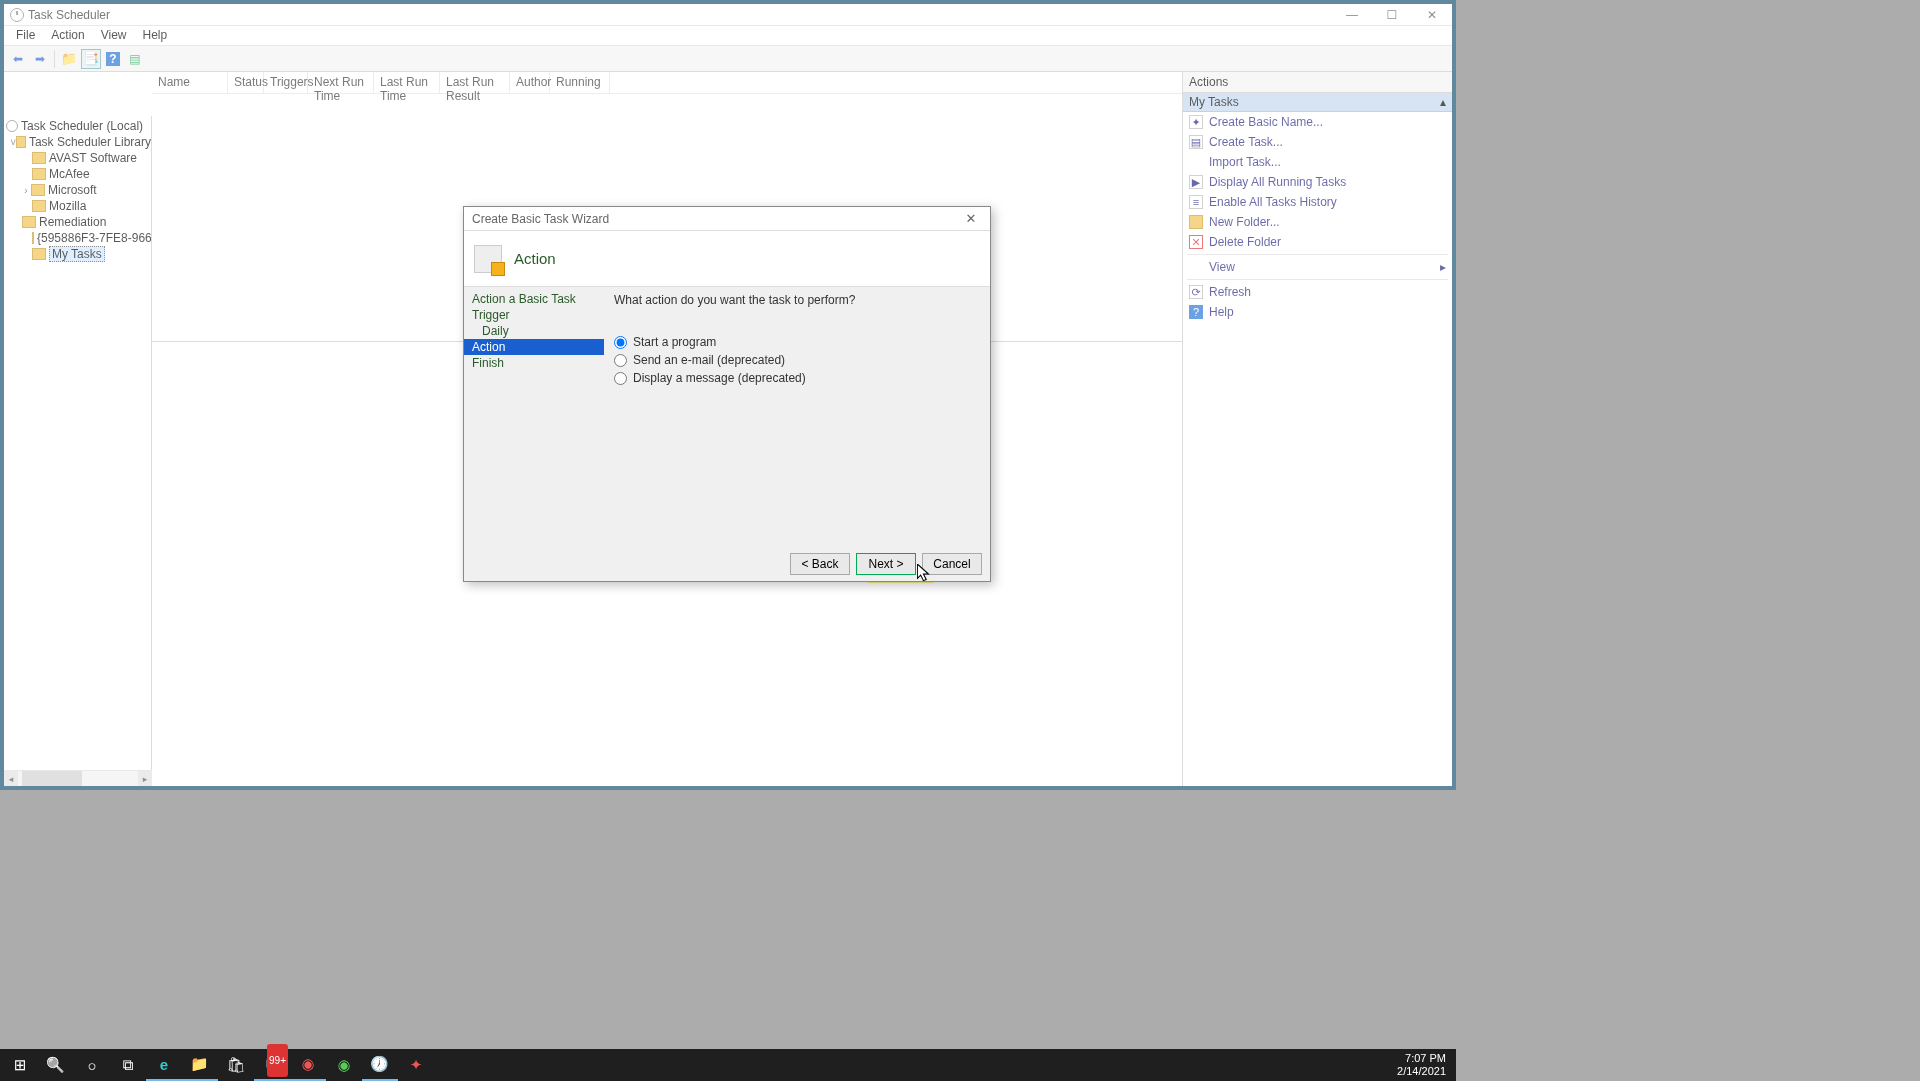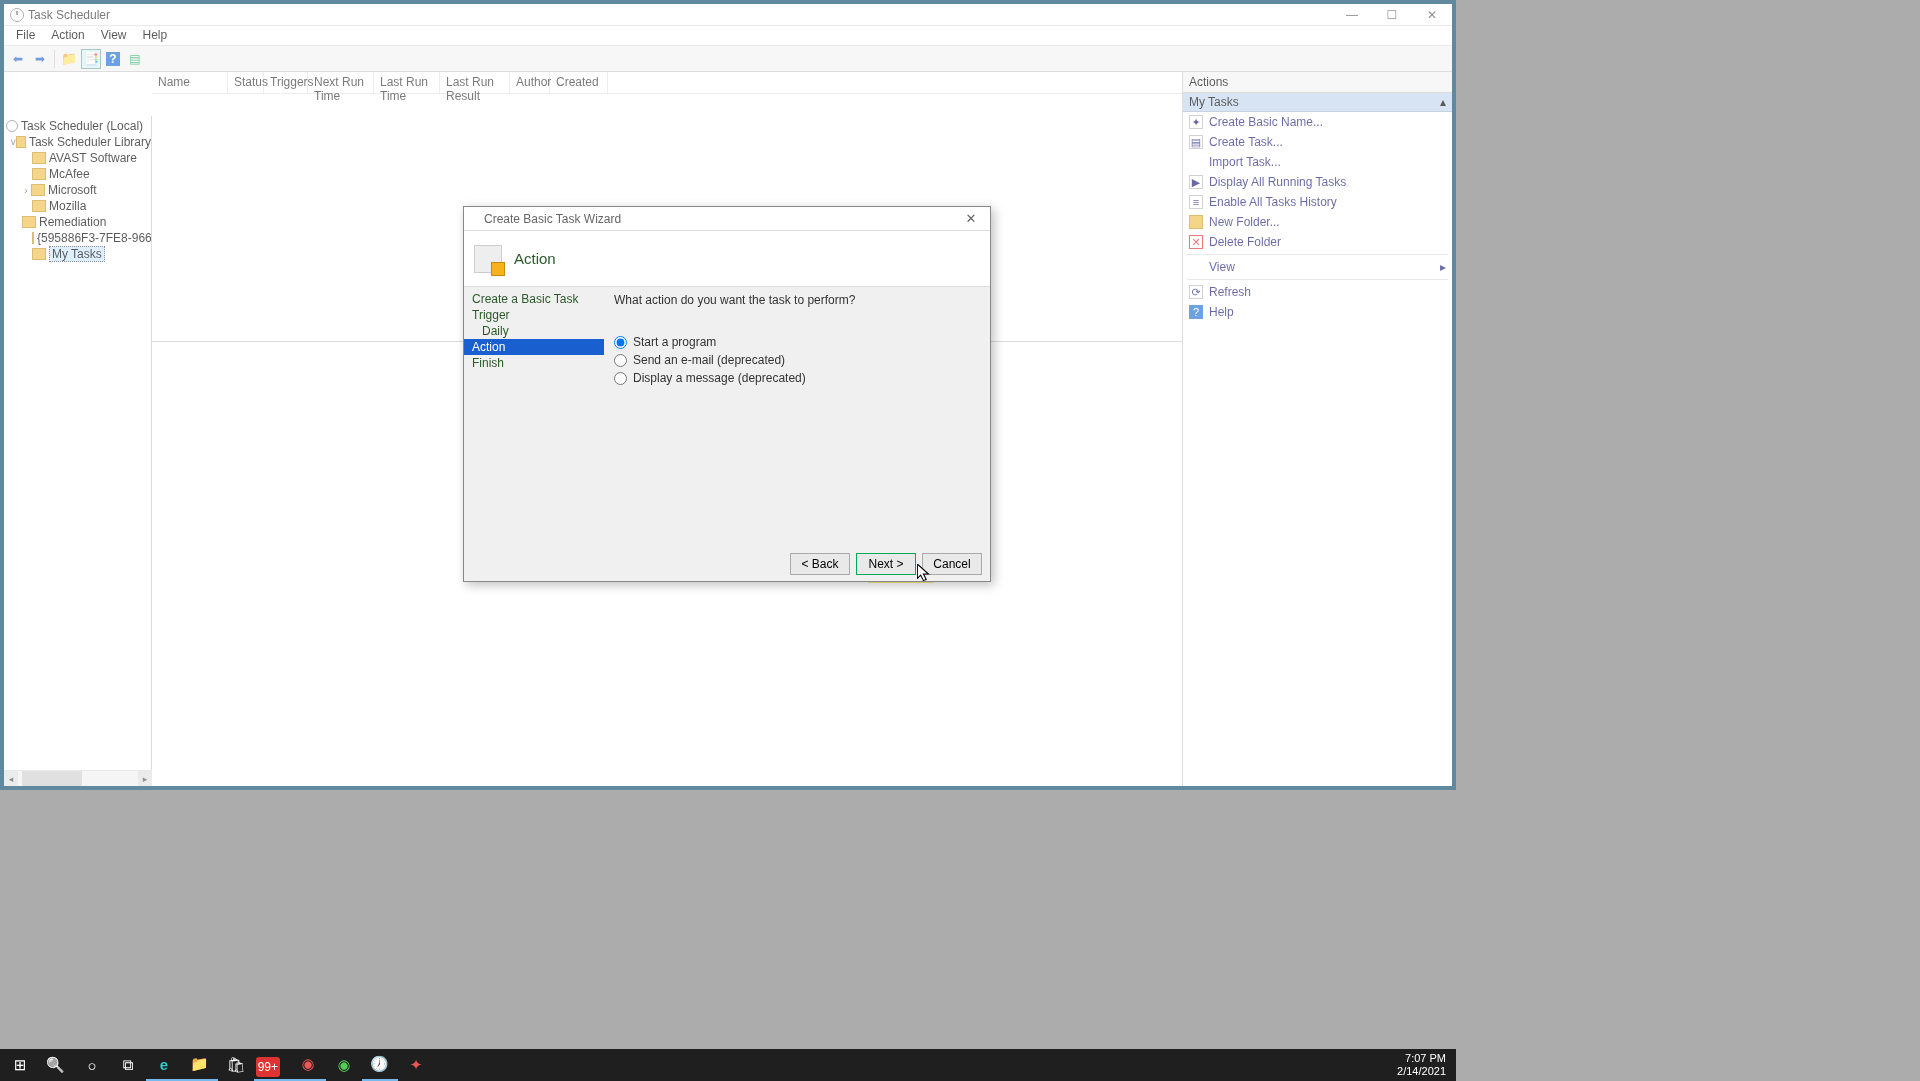--- a/index.html
+++ b/index.html
@@ -50,21 +50,21 @@
 .actions .itm.delf .ai { border-color:#d33; color:#d33; }
 .actions .itm.new .ai { background:#f0c14b; border-color:#c89b2a; }
 .actions .sep { height:1px; background:#ddd; margin:2px 4px; }
 
 .hscroll { position:absolute; bottom:0; left:0; width:148px; height:16px; background:#f0f0f0; border-top:1px solid #ddd; display:flex; }
 .hscroll .thumb { width:60px; height:100%; background:#cfcfcf; margin-left:4px; }
 .hscroll .btn { width:14px; height:100%; background:#e0e0e0; display:flex;align-items:center;justify-content:center;font-size:9px; color:#555;}
 
 
 .modal { position: absolute; left: 463px; top: 206px; width: 528px; height: 376px; background: #f0f0f0; border: 1px solid #888; box-shadow: 3px 3px 10px rgba(0,0,0,.25); z-index: 100; }
-.modal .mtitle { height: 24px; background:#fff; display:flex; align-items:center; padding:0 20px; font-size:12px; color:#666; border-bottom:1px solid #ddd; position:relative;}
+.modal .mtitle { height: 24px; background:#fff; display:flex; align-items:center; padding:0 8px; font-size:12px; color:#666; border-bottom:1px solid #ddd; position:relative;}
 .modal .mtitle .mx { position:absolute; right:4px; top:2px; width:30px; height:18px; display:flex;align-items:center;justify-content:center; color:#666; font-size:13px;}
 .modal .mhdr { height: 56px; background:#fff; display:flex; align-items:center; gap:12px; padding:0 10px; border-bottom:1px solid #ddd;}
 .modal .mhdr .hicon { width:28px; height:28px; background:#eee; border:1px solid #ccc; position:relative;}
 .modal .mhdr .hicon::after { content:""; position:absolute; right:-4px; bottom:-4px; width:12px;height:12px; background:#f5b21a; border:1px solid #c88a0c; }
 .modal .mhdr h2 { font-size:15px; font-weight:normal; color:#2a5a2a; }
 .modal .mbody { position:absolute; top:80px; left:0; right:0; bottom:40px; display:flex; }
 .modal .steps { width:140px; padding:4px 0; font-size:12px; }
 .modal .steps .step { padding:1px 8px; color:#2a5a2a; }
 .modal .steps .substep { padding:1px 8px 1px 18px; color:#2a5a2a; }
 .modal .steps .cur { background:#1a5fd0; color:#fff; }
@@ -87,21 +87,21 @@
 .taskbar .tb.win::before{content:"⊞";}
 .taskbar .tb.search::before{content:"🔍";filter:grayscale(1) brightness(2);}
 .taskbar .tb.cort::before{content:"○";}
 .taskbar .tb.tasks::before{content:"⧉";}
 .taskbar .tb.edge{color:#3cc;}
 .taskbar .tb.edge::before{content:"e";font-weight:bold;}
 .taskbar .tb.files::before{content:"📁";}
 .taskbar .tb.store::before{content:"🛍";}
 .taskbar .tb.mail{position:relative}
 .taskbar .tb.mail::before{content:"✉";}
-.taskbar .tb.mail .badge{position:absolute;bottom:2px;right:10px;background:#d33;color:#fff;font-size:12px;padding:3px 2px;border-radius:3px;}
+.taskbar .tb.mail .badge{position:absolute;bottom:2px;right:2px;background:#d33;color:#fff;font-size:10px;padding:11px 2px;border-radius:3px;}
 .taskbar .tb.chrome::before{content:"◉";color:#e55;}
 .taskbar .tb.chrome2::before{content:"◉";color:#5c5;}
 .taskbar .tb.clock{position:relative}
 .taskbar .tb.clock::before{content:"🕖";}
 .taskbar .tb.av::before{content:"✦";color:#e55;}
 
 .cursor { position:absolute; width:14px; height:20px; z-index:200; pointer-events:none; }
 .cursor svg { width:100%; height:100%; }
 </style>
 </head>
@@ -187,21 +187,21 @@
     <div class="center">
       <div class="listpane">
         <div class="cols">
           <span style="width:76px">Name</span>
           <span style="width:36px">Status</span>
           <span style="width:44px">Triggers</span>
           <span style="width:66px">Next Run Time</span>
           <span style="width:66px">Last Run Time</span>
           <span style="width:70px">Last Run Result</span>
           <span style="width:40px">Author</span>
-          <span>Created</span>
+          <span>Running</span>
         </div>
       </div>
       <div class="detailpane"></div>
     </div>
 
     <div class="actions">
       <h3>Actions</h3>
       <div class="grp">
         <span>My Tasks</span>
         <span>▴</span>
@@ -259,21 +259,21 @@
   <div class="mtitle">
     <span>Create Basic Task Wizard</span>
     <div class="mx">✕</div>
   </div>
   <div class="mhdr">
     <div class="hicon"></div>
     <h2>Action</h2>
   </div>
   <div class="mbody">
     <div class="steps">
-      <div class="step">Create a Basic Task</div>
+      <div class="step">Action a Basic Task</div>
       <div class="step">Trigger</div>
       <div class="substep">Daily</div>
       <div class="step cur">Action</div>
       <div class="step">Finish</div>
     </div>
     <div class="content">
       <div class="q">What action do you want the task to perform?</div>
       <div class="opts">
         <label>
             <input type="radio" name="act" checked="" style="">

